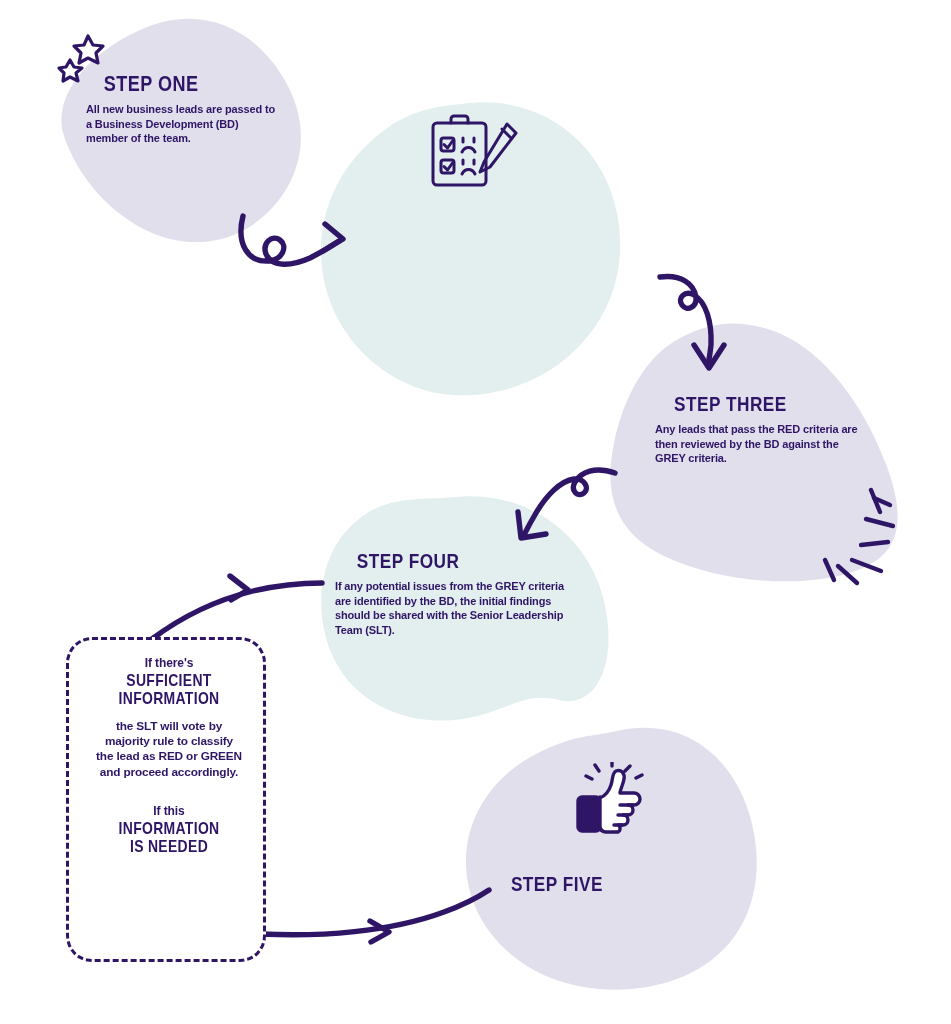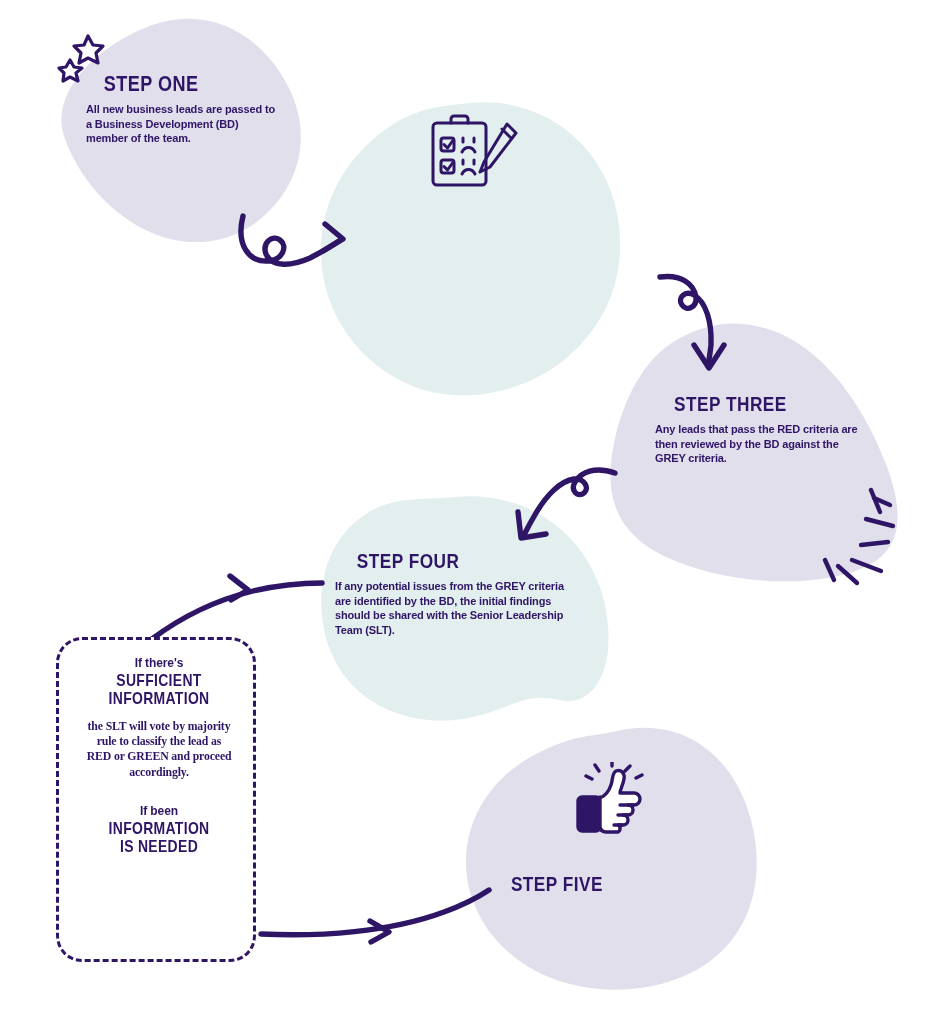--- a/index.html
+++ b/index.html
@@ -56,39 +56,39 @@
   
   #card-four { left: 335px; top: 550px; width: 242px; }
 
   
   #card-five { left: 490px; top: 873px; width: 232px; }
   #icon-five { position: absolute; left: 566px; top: 762px; width: 88px; height: 72px; }
 
   
   #dashed-box {
     position: absolute;
-    left: 56px; top: 637px;
+    left: 66px; top: 637px;
     width: 200px; height: 325px;
     border: 3px dashed #2e1566;
     border-radius: 26px;
     background: #ffffff;
   }
   .branch { position: absolute; width: 176px; left: 12px; text-align: center; }
   #branch-a { top: 16px; }
   #branch-b { top: 164px; }
   .branch .lead-in {
     font-weight: 700; font-size: 12px; margin: 0 0 2px 0; letter-spacing: -0.1px;
   }
   .branch .branch-head {
     font-weight: 700; font-size: 17px; line-height: 1.08; margin: 0 0 10px 0;
     transform: scaleX(0.82); transform-origin: center; letter-spacing: 0.4px;
   }
   .branch .branch-body {
     font-weight: 700; font-size: 11.8px; line-height: 1.3; margin: 8px;
-    letter-spacing: -0.15px; padding: 0 6px; font-family: Liberation Serif, serif;
+    letter-spacing: -0.15px; padding: 0 6px;
   }
 </style>
 </head>
 <body>
 
 <div id="stage">
 
   <svg class="blob-layer" viewBox="0 0 951 1024" width="951" height="1024" aria-hidden="true">
 
     <path fill="#e2dfed" d="M147,27 C200,6 250,26 281,74 C312,122 305,172 272,208
@@ -220,21 +220,21 @@
     <div class="branch" id="branch-a">
       <p class="lead-in">If there's</p>
       <p class="branch-head">
         <span>SUFFICIENT</span><br>
         <span>INFORMATION</span>
       </p>
       <p class="branch-body">the SLT will vote by majority rule to classify the lead as RED or GREEN and proceed accordingly.</p>
     </div>
 
     <div class="branch" id="branch-b">
-      <p class="lead-in">If been</p>
+      <p class="lead-in">If this</p>
       <p class="branch-head">
         <span>INFORMATION</span><br>
         <span>IS NEEDED</span>
       </p>
     </div>
   </div>
 
 </div>
 
 </body></html>

